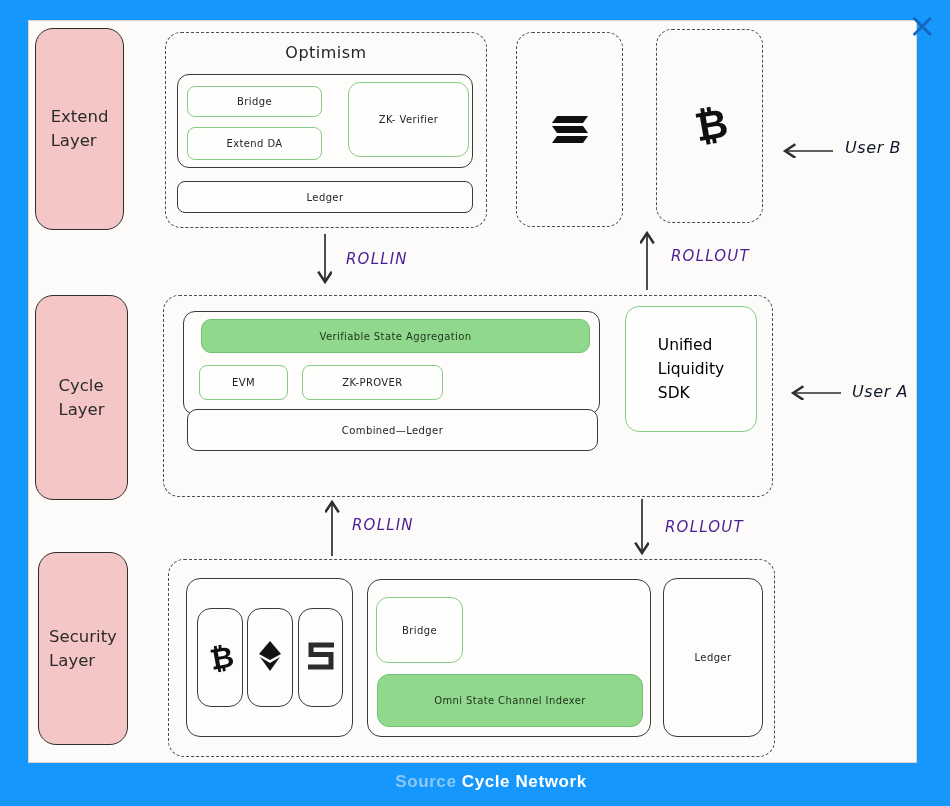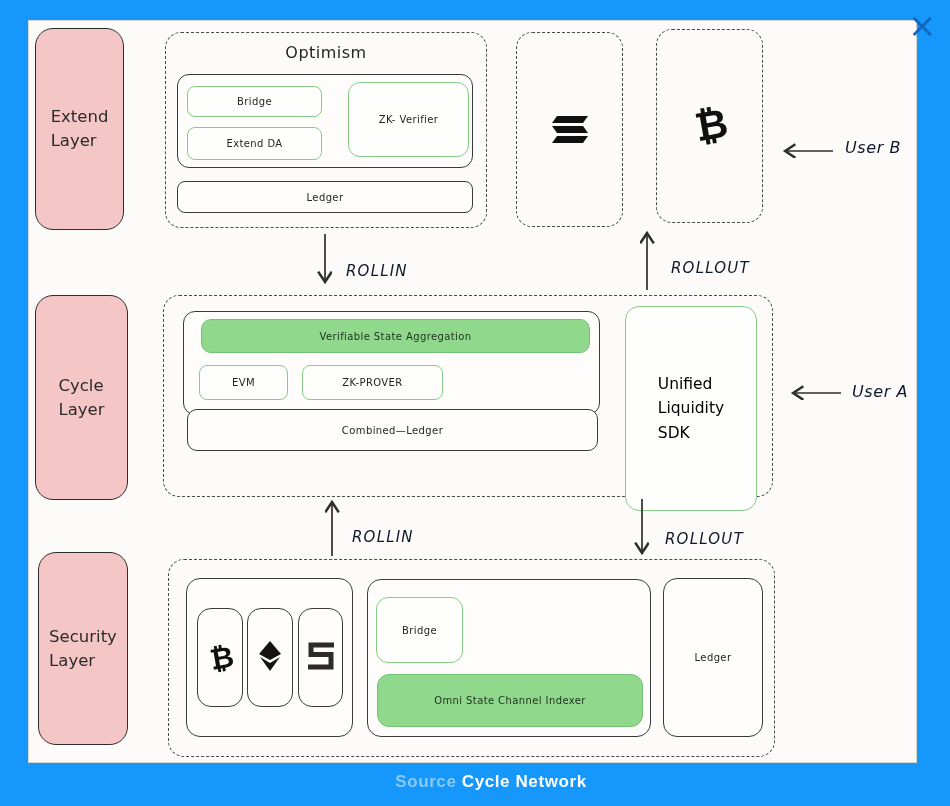--- a/index.html
+++ b/index.html
@@ -10,21 +10,21 @@
   .abs { position:absolute; }
   .center { display:flex; align-items:center; justify-content:center; text-align:left; }
   .lbl { font-size:10px; color:#242424; letter-spacing:.4px; }
   .pink { background:#f5c6c6; border:1.8px solid #2e2e2e; border-radius:18px;
           font-size:16.5px; color:#2b2b2b; white-space:pre-line; line-height:1.45; }
   .dashed { border:1.7px dashed #4a4a4a; border-radius:16px; background:transparent; }
   .solid { border:1.5px solid #3a3a3a; background:#fefdfb; }
   .gbord { border:1.5px solid #86cc86; background:#fefefd; }
   .gfill { background:#90d88c; border:1.5px solid #72c175; }
   .gfill .lbl, .gfill.lbl { color:#1f301e; }
-  .flow { font-size:15px; font-style:italic; color:#0f172a; letter-spacing:1.2px;margin-top:12px; }
+  .flow { font-size:15px; font-style:italic; color:#4c1d95; letter-spacing:1.2px; }
   .user { font-size:16px; font-style:italic; color:#0f172a; letter-spacing:.6px; }
   .title { font-size:16px; color:#242424; letter-spacing:.5px; }
   .sdk { white-space:pre-line; line-height:1.55; font-size:15.5px; }
   .close { font-size:34px; line-height:1; color:#1565c0; cursor:pointer; font-weight:400; }
   .footer { position:absolute; left:0; top:772px; width:950px; text-align:center;
             font-family:"Liberation Sans", sans-serif; font-weight:bold; font-size:17px; letter-spacing:.6px;margin-left:16px; }
   .footer .src { color:#8ac8f6; }
   .footer .val { color:#ffffff; }
   .btc-lg { font-size:40px; font-weight:bold; color:#101010; transform:rotate(-10deg); }
   .btc-sm { font-size:29px; font-weight:bold; color:#101010; transform:rotate(-10deg); }
@@ -67,21 +67,21 @@
 
   <div class="abs flow" style="left:346px;top:250px">ROLLIN</div>
   <div class="abs flow" style="left:671px;top:247px">ROLLOUT</div>
 
   <div class="abs dashed" style="left:163px;top:295px;width:610px;height:202px"></div>
   <div class="abs solid" style="left:183px;top:311px;width:417px;height:104px;border-radius:12px"></div>
   <div class="abs gfill center lbl" style="left:201px;top:319px;width:389px;height:34px;border-radius:10px">Verifiable State Aggregation</div>
   <div class="abs gbord center lbl" style="left:199px;top:365px;width:89px;height:35px;border-radius:8px">EVM</div>
   <div class="abs gbord center lbl" style="left:302px;top:365px;width:141px;height:35px;border-radius:8px">ZK-PROVER</div>
   <div class="abs solid center lbl" style="left:187px;top:409px;width:411px;height:42px;border-radius:10px">Combined—Ledger</div>
-  <div class="abs gbord center sdk" style="left:625px;top:306px;width:132px;height:205px;border-radius:14px">Unified
+  <div class="abs gbord center sdk" style="left:625px;top:306px;width:132px;height:126px;border-radius:14px">Unified
 Liquidity
 SDK</div>
   <div class="abs user" style="left:852px;top:382px">User A</div>
 
   <div class="abs flow" style="left:352px;top:516px">ROLLIN</div>
   <div class="abs flow" style="left:665px;top:518px">ROLLOUT</div>
 
   <div class="abs dashed" style="left:168px;top:559px;width:607px;height:198px"></div>
   <div class="abs solid" style="left:186px;top:578px;width:167px;height:159px;border-radius:14px"></div>
   <div class="abs solid" style="left:197px;top:608px;width:46px;height:99px;border-radius:14px">

